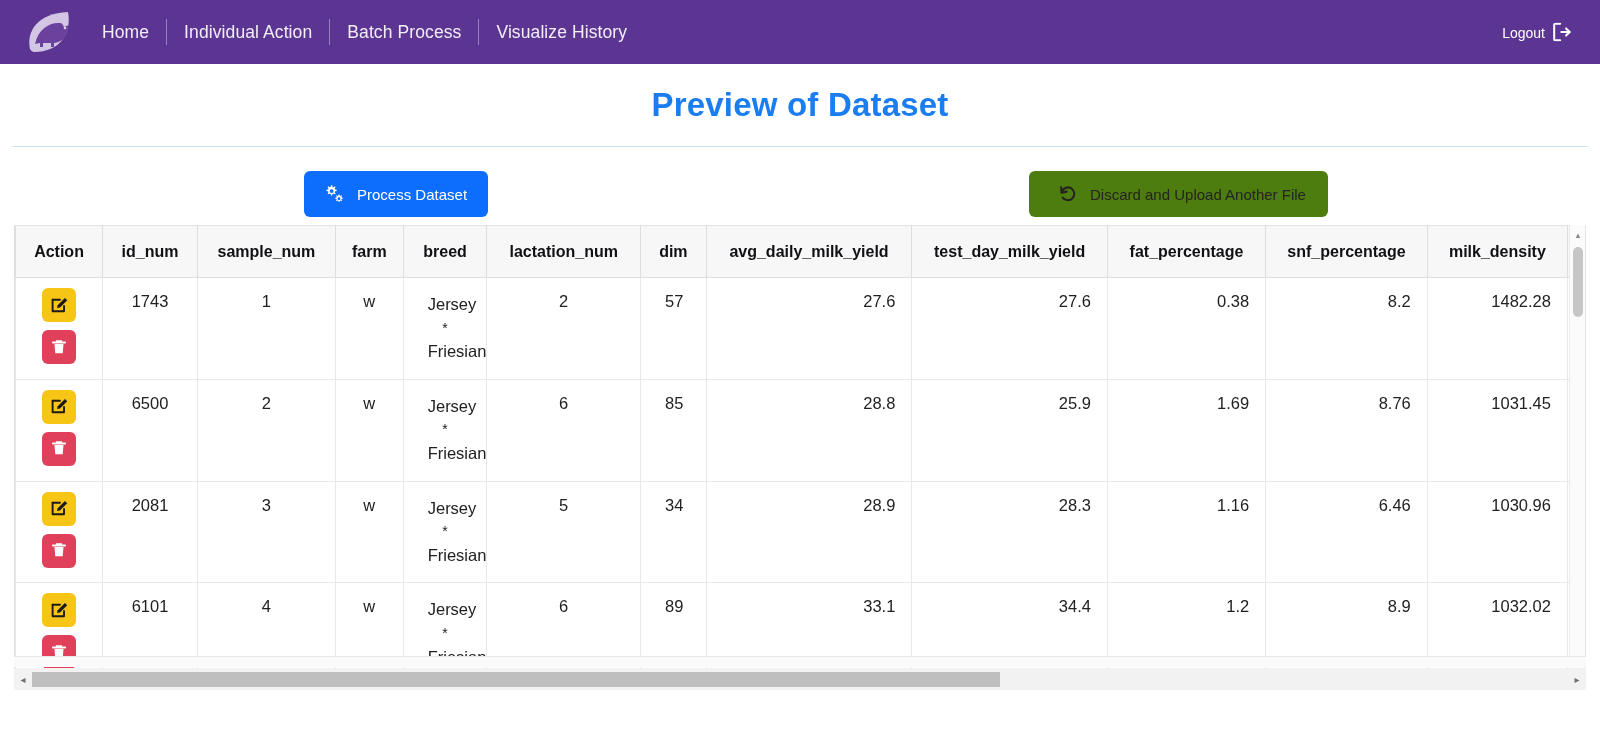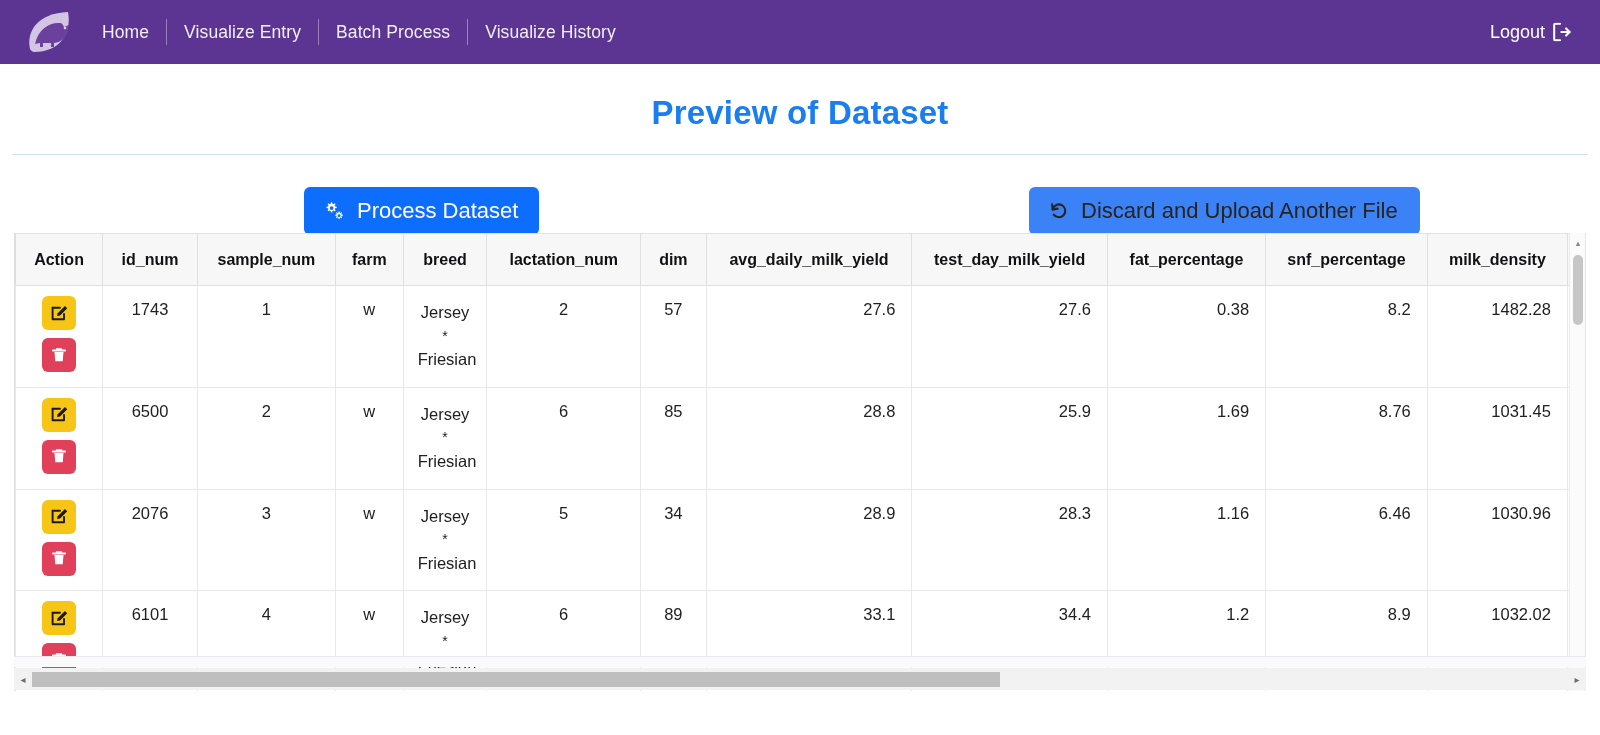--- a/index.html
+++ b/index.html
@@ -45,75 +45,74 @@
     width: 1px;
     height: 26px;
     background: rgba(255,255,255,.38);
   }
   .logout {
     position: absolute;
     right: 28px;
     top: 50%;
     transform: translateY(-50%);
     color: #ffffff;
-    font-size: 18px;
+    font-size: 14px;
     display: flex;
     align-items: center;
     gap: 8px;
     cursor: pointer;
     text-decoration: none;
   }
 
   
   .page-title {
     text-align: center;
     color: #1a7df0;
     font-size: 33px;
     font-weight: bold;
-    margin: 30px 0 0 0;
+    margin: 22px 0 0 0;
     letter-spacing: .2px;
   }
   .title-rule {
     height: 1px;
     background: #cfe2f3;
     margin: 22px 12px 0 12px;
   }
 
   
   .actionbar {
     position: relative;
     height: 78px;
   }
   .btn {
     border: none;
     border-radius: 6px;
-    font-size: 22px;
+    font-size: 15px;
     display: inline-flex;
     align-items: center;
     gap: 12px;
     cursor: pointer;
     font-family: "Liberation Sans", sans-serif;
     line-height: 1;
-    margin-top: 8px;
   }
   .btn-process {
     position: absolute;
     left: 304px;
     top: 24px;
     background: #0d6efd;
     color: #ffffff;
     padding: 13px 21px 13px 19px;
   }
   .btn-discard {
     position: absolute;
     left: 1029px;
     top: 24px;
-    background: #3b82f6;
+    background: #4d7c0f;
     color: #272320;
-    padding: 13px 22px 13px 19px;
+    padding: 13px 22px 13px 28px;
   }
 
   
   .table-wrap {
     position: relative;
     margin: 0 14px 0 14px;
     height: 458px;
     border-left: 1px solid #dfdfe2;
     border-right: 1px solid #e6e6e9;
   }
@@ -139,21 +138,21 @@
     padding: 14px 8px;
     border: 1px solid #dfdfe2;
     border-top: 1px solid #e3e3e6;
     white-space: nowrap;
     height: 52px;
   }
   tbody td {
     border: 1px solid #e8e8ea;
     text-align: center;
     vertical-align: top;
-    padding: 14px 14px;
+    padding: 14px 24px;
     height: 100px;
     color: #212124;
     background: #ffffff;
   }
   tbody td.num { text-align: right; padding-right: 16px; }
   tbody td.ctr { text-align: center; }
   tbody td.action-cell { padding: 10px 0 6px 0; vertical-align: top; }
   .breed-cell { line-height: 1.55; }
   .breed-star { display: block; font-size: 14px; }
 
@@ -234,21 +233,21 @@
     <svg width="52" height="46" viewBox="0 0 52 46">
       <path d="M6 40 C2 22 14 4 44 3 C48 24 36 43 10 43 C9 43 7 42 6 40 Z" fill="#ddd3ec" opacity="0.92"></path>
       <path d="M11 35 C14 20 26 13 36 14 C38 14 39 16 40 18 L45 16 L43 22 C43 28 38 33 30 34 L30 38 L27 38 L27 34 L19 34 L19 38 L16 38 L16 34 C14 34 12 35 11 35 Z" fill="#6a419d"></path>
       <circle cx="41" cy="19" r="1.3" fill="#ddd3ec"></circle>
     </svg>
   </div>
 
   <div class="nav-links">
     <a class="nav-link">Home</a>
     <div class="nav-divider"></div>
-    <a class="nav-link">Visualize Entry</a>
+    <a class="nav-link">Individual Action</a>
     <div class="nav-divider"></div>
     <a class="nav-link">Batch Process</a>
     <div class="nav-divider"></div>
     <a class="nav-link">Visualize History</a>
   </div>
 
   <a class="logout">
     <span>Logout</span>
     <svg width="19" height="19" viewBox="0 0 16 16">
       <path d="M6 1 H2 a1 1 0 0 0 -1 1 v12 a1 1 0 0 0 1 1 h4" fill="none" stroke="#ffffff" stroke-width="1.7" stroke-linecap="round"></path>
@@ -389,21 +388,21 @@
                 </svg>
               </button>
               <button class="icon-btn icon-del">
                 <svg width="18" height="19" viewBox="0 0 16 16">
                   <path d="M2.6 3.6 h10.8" fill="none" stroke="#ffffff" stroke-width="1.7" stroke-linecap="round"></path>
                   <path d="M6 3.4 v-1.1 h4 v1.1" fill="none" stroke="#ffffff" stroke-width="1.5"></path>
                   <path d="M4 4.8 h8 l-.7 8.4 h-6.6 z" fill="#ffffff"></path>
                 </svg>
               </button>
             </td>
-            <td class="ctr">2076</td>
+            <td class="ctr">2081</td>
             <td class="ctr">3</td>
             <td class="ctr">w</td>
             <td class="ctr breed-cell"><span>Jersey</span><span class="breed-star">*</span><span>Friesian</span></td>
             <td class="ctr">5</td>
             <td class="ctr">34</td>
             <td class="num">28.9</td>
             <td class="num">28.3</td>
             <td class="num">1.16</td>
             <td class="num">6.46</td>
             <td class="num">1030.96</td>

